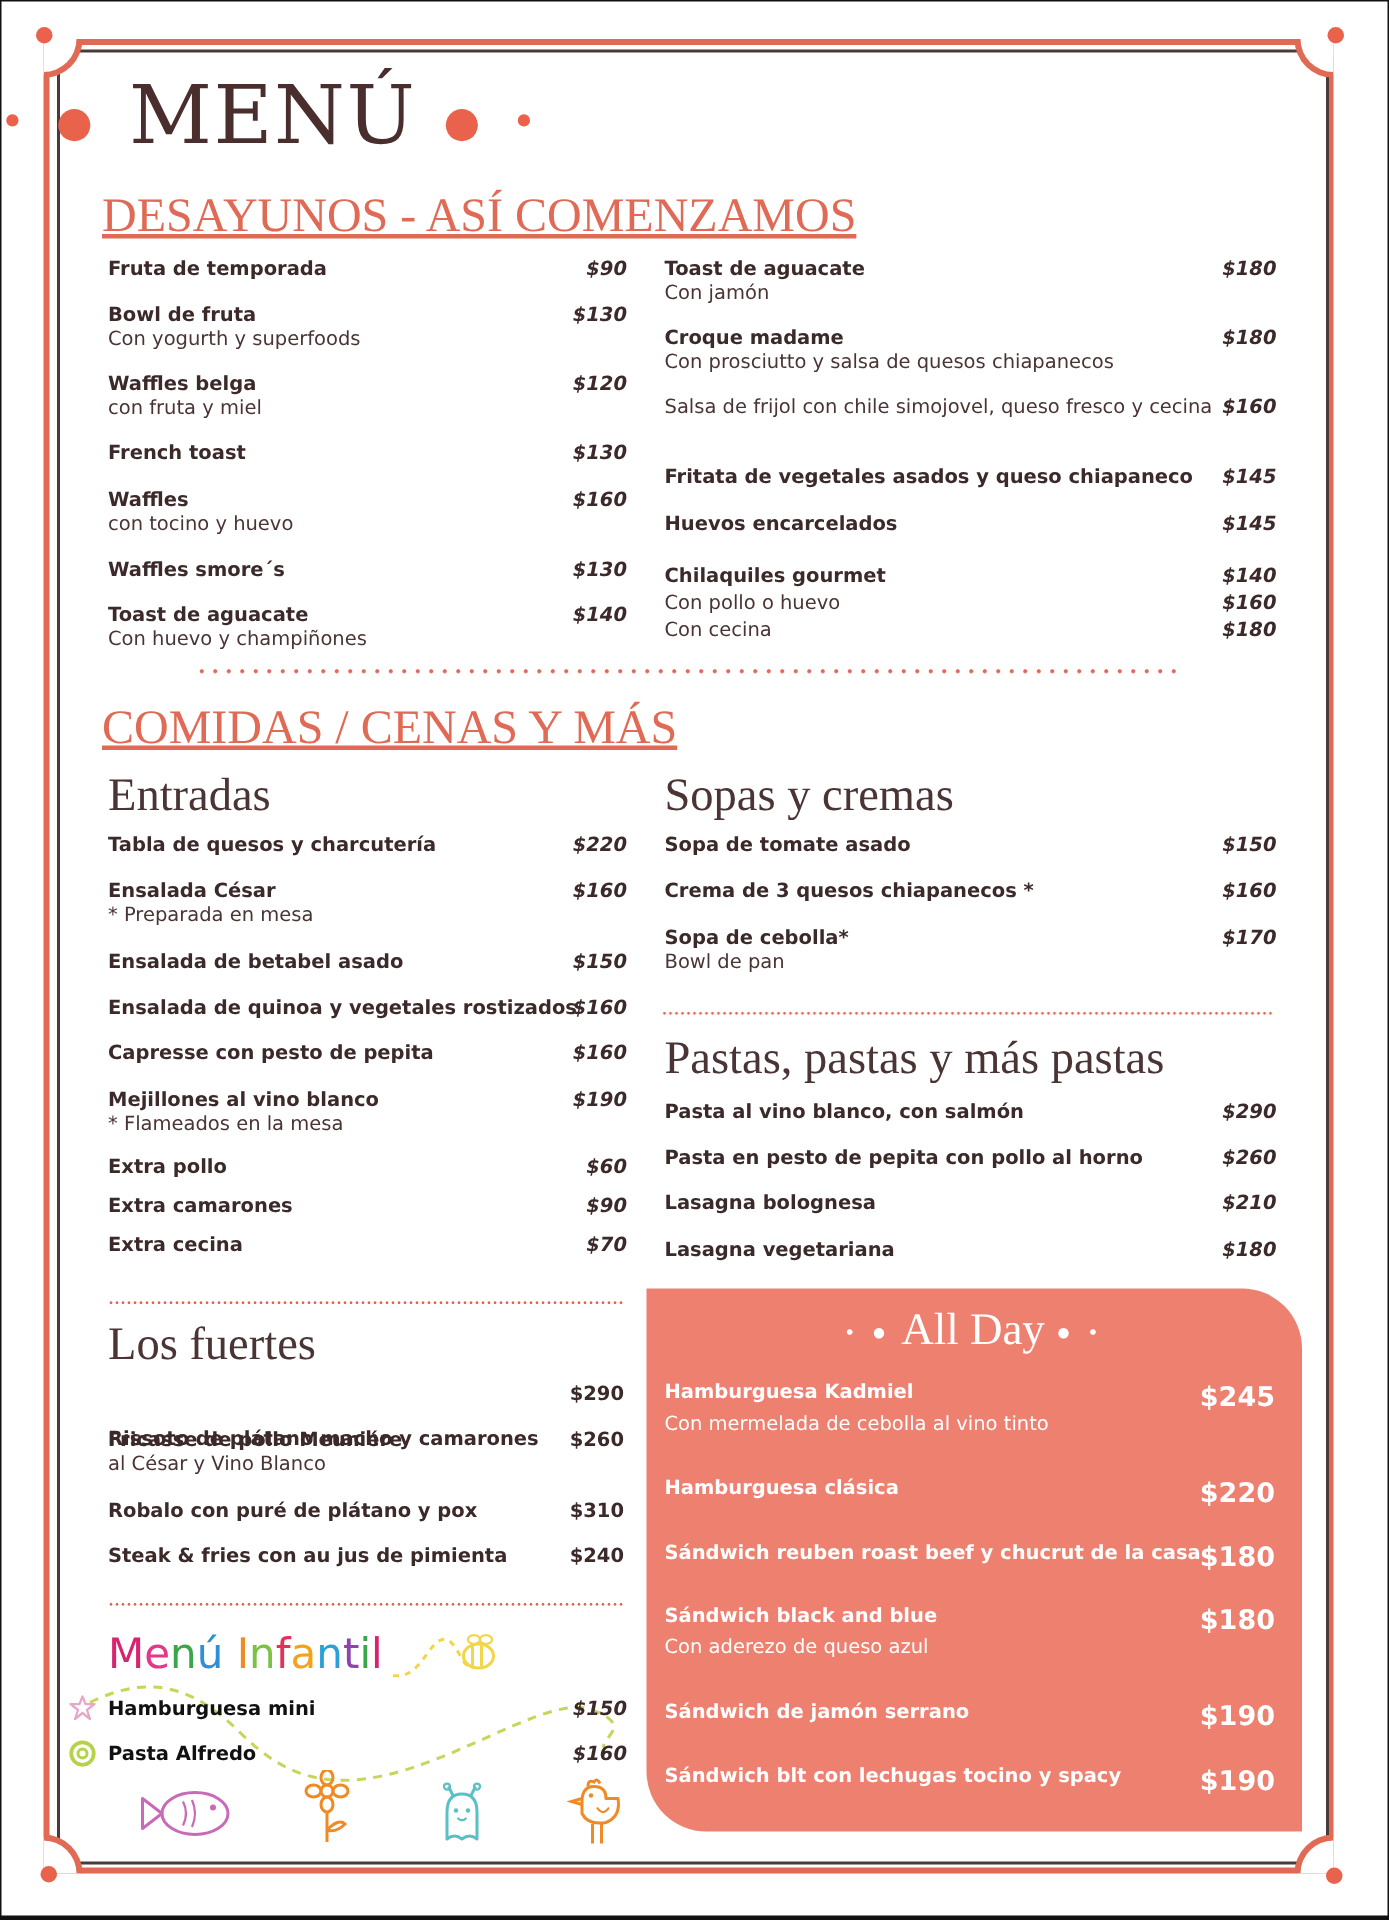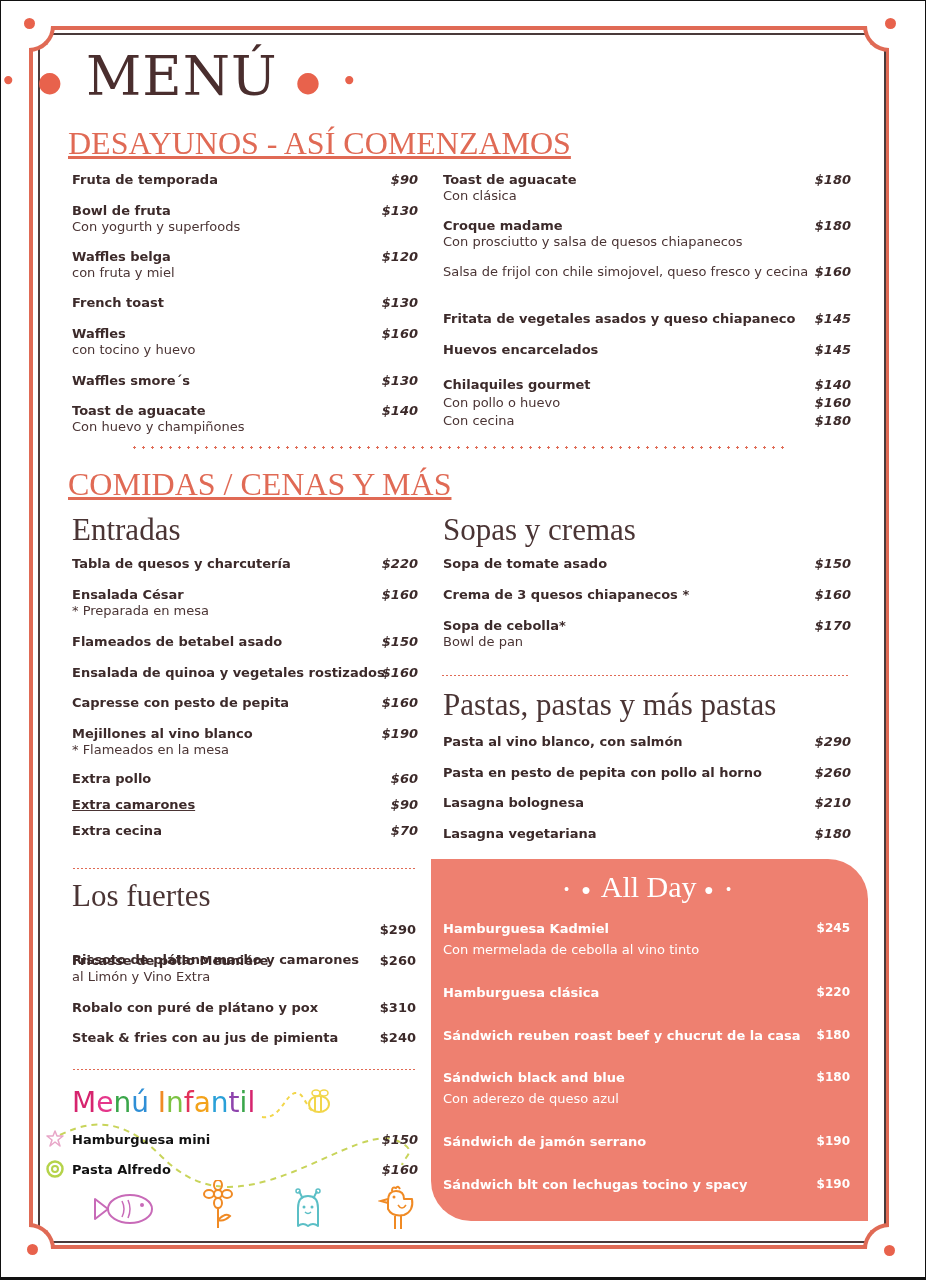--- a/index.html
+++ b/index.html
@@ -24,21 +24,21 @@
   .dotline { position:absolute; height:3px; background-image:radial-gradient(circle, #e06a55 1.2px, transparent 1.4px); background-size:9px 3px; background-repeat:repeat-x; }
   .dotline.fine { background-image:radial-gradient(circle, #e06a55 0.9px, transparent 1.1px); background-size:4px 3px; }
 
   .allday { position:absolute; left:431px; top:859px; width:437px; height:362px; background:#ee8070;
             border-top-right-radius:40px; border-bottom-left-radius:40px; }
   .allday-title { position:absolute; top:870px; left:431px; width:437px; text-align:center; font-family:"Liberation Serif", serif; color:#fff; font-size:30px; }
   .allday-title .dots { font-size:16px; letter-spacing:4px; vertical-align:middle; }
   .ad-item { position:absolute; color:#fff; font-size:13px; line-height:16px; }
   .ad-item .name { font-weight:bold; display:block; }
   .ad-item .desc { display:block; margin-top:5px; }
-  .ad-price { position:absolute; color:#fff; font-weight:bold; font-size:12px; text-align:right; width:60px; }
+  .ad-price { position:absolute; color:#fff; font-weight:bold; font-size:18px; text-align:right; width:60px; }
 
   .kids-title { position:absolute; left:72px; top:1086px; font-family:"DejaVu Sans", sans-serif; font-size:28px; }
   .kids-item { position:absolute; font-weight:bold; font-size:13px; color:#111; }
   .kids-price { position:absolute; font-weight:bold; font-style:italic; font-size:13px; color:#3c2a2a; text-align:right; width:60px; }
   .doodle { position:absolute; }
 </style>
 </head>
 <body>
 
 <div class="page-border"></div>
@@ -99,21 +99,21 @@
   <div class="item" style="left:72px;top:403px;">
       <span class="name">Toast de aguacate</span>
       <span class="desc">Con huevo y champiñones</span>
     </div>
   <div class="price" style="left:358px;top:403px;">$140</div>
 </div>
 
 <div>
   <div class="item" style="left:443px;top:172px;">
       <span class="name">Toast de aguacate</span>
-      <span class="desc">Con clásica</span>
+      <span class="desc">Con jamón</span>
     </div>
   <div class="price" style="left:791px;top:172px;">$180</div>
 
   <div class="item" style="left:443px;top:218px;">
       <span class="name">Croque madame</span>
       <span class="desc">Con prosciutto y salsa de quesos chiapanecos</span>
     </div>
   <div class="price" style="left:791px;top:218px;">$180</div>
 
   <div class="item" style="left:443px;top:264px;">
@@ -154,21 +154,21 @@
     </div>
   <div class="price" style="left:358px;top:556px;">$220</div>
 
   <div class="item" style="left:72px;top:587px;">
       <span class="name">Ensalada César</span>
       <span class="desc">* Preparada en mesa</span>
     </div>
   <div class="price" style="left:358px;top:587px;">$160</div>
 
   <div class="item" style="left:72px;top:634px;">
-      <span class="name">Flameados de betabel  asado</span>
+      <span class="name">Ensalada de betabel  asado</span>
     </div>
   <div class="price" style="left:358px;top:634px;">$150</div>
 
   <div class="item" style="left:72px;top:665px;">
       <span class="name">Ensalada de quinoa y vegetales rostizados</span>
     </div>
   <div class="price" style="left:358px;top:665px;">$160</div>
 
   <div class="item" style="left:72px;top:695px;">
       <span class="name">Capresse con pesto de pepita</span>
@@ -179,21 +179,21 @@
       <span class="name">Mejillones al vino blanco</span>
       <span class="desc">* Flameados en la mesa</span>
     </div>
   <div class="price" style="left:358px;top:726px;">$190</div>
 
   <div class="item" style="left:72px;top:771px;">
       <span class="name">Extra pollo</span>
     </div>
   <div class="price" style="left:358px;top:771px;">$60</div>
 
-  <div class="item" style="left:72px;top:797px;text-decoration:underline;">
+  <div class="item" style="left:72px;top:797px;">
       <span class="name">Extra  camarones</span>
     </div>
   <div class="price" style="left:358px;top:797px;">$90</div>
 
   <div class="item" style="left:72px;top:823px;">
       <span class="name">Extra cecina</span>
     </div>
   <div class="price" style="left:358px;top:823px;">$70</div>
 </div>
 
@@ -201,21 +201,21 @@
 
 <div class="sub-head" style="left:72px;top:878px;">Los fuertes</div>
 <div>
   <div class="item" style="left:72px;top:952px;text-align:right;">
       <span class="name">Rissoto de plátano macho y camarones</span>
     </div>
   <div class="price upright" style="left:356px;top:922px;">$290</div>
 
   <div class="item" style="left:72px;top:953px;">
       <span class="name">Fricasse de pollo Meuniére</span>
-      <span class="desc">al Limón y Vino Extra</span>
+      <span class="desc">al César y Vino Blanco</span>
     </div>
   <div class="price upright" style="left:356px;top:953px;">$260</div>
 
   <div class="item" style="left:72px;top:1000px;">
       <span class="name">Robalo con puré de plátano y pox</span>
     </div>
   <div class="price upright" style="left:356px;top:1000px;">$310</div>
 
   <div class="item" style="left:72px;top:1030px;">
       <span class="name">Steak &amp; fries con au jus de pimienta</span>

